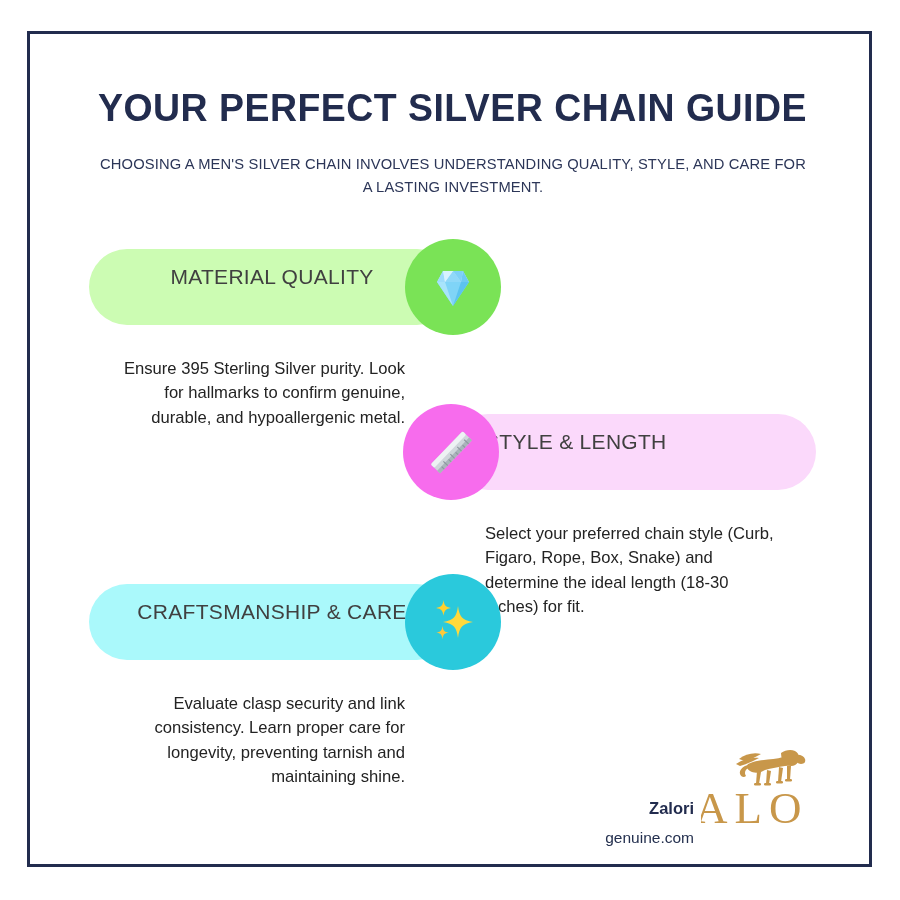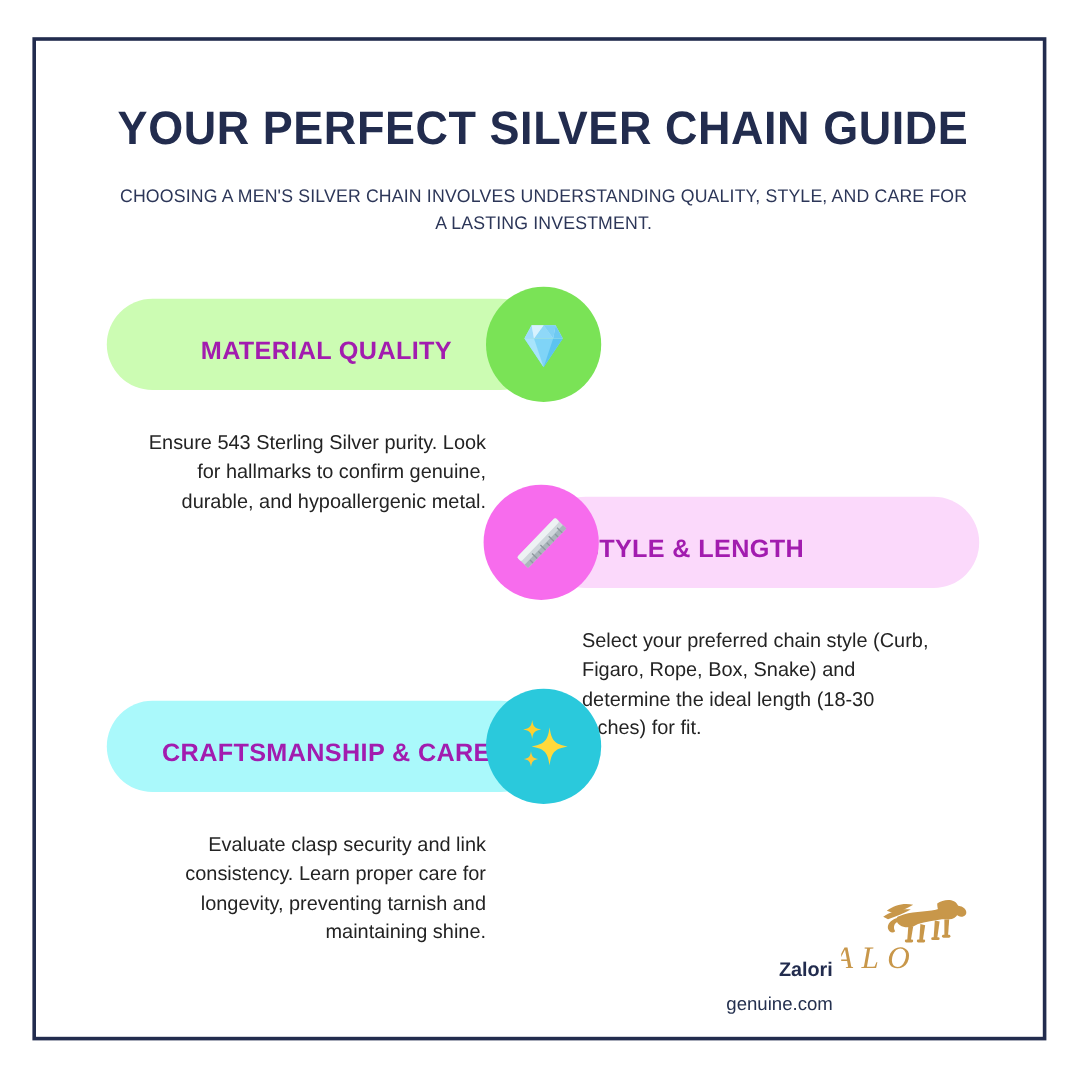--- a/index.html
+++ b/index.html
@@ -75,28 +75,28 @@
   }
   .pill {
     position: absolute;
     top: 10px;
     height: 76px;
     border-radius: 38px;
     box-sizing: border-box;
   }
   .pill-label {
     position: absolute;
-    top: 16px;
+    top: 0;
     height: 76px;
     line-height: 76px;
     font-family: "Liberation Sans", sans-serif;
-    font-weight: bold;
+    font-weight: normal;
     font-size: 21px;
     letter-spacing: 0.3px;
-    color: #a21caf;
+    color: #404040;
     white-space: nowrap;
   }
   .circle {
     position: absolute;
     top: 0;
     width: 96px;
     height: 96px;
     border-radius: 50%;
     display: flex;
     align-items: center;
@@ -195,26 +195,25 @@
     top: 0;
     width: 130px;
     height: 82px;
     overflow: hidden;
   }
   #brand-wordmark {
     position: absolute;
     left: -6px;
     top: 40px;
     font-family: "Liberation Serif", serif;
-    font-size: 26px;
+    font-size: 45px;
     letter-spacing: 7px;
     color: #c8974a;
     line-height: 1;
     white-space: nowrap;
-    font-style: italic;
   }
 </style>
 </head>
 <body>
 
 <div id="poster">
   <div id="frame" style="border-color: rgb(34, 44, 78);">
 
     <div id="header">
       <div id="poster-title" style="color: rgb(34, 44, 78);">YOUR PERFECT SILVER CHAIN GUIDE</div>
@@ -234,21 +233,21 @@
               <polygon points="16,10 36,10 42,21 10,21" fill="#bfeafd"></polygon>
               <polygon points="16,10 10,21 18,21" fill="#9edcfa"></polygon>
               <polygon points="36,10 42,21 34,21" fill="#6ec9f2"></polygon>
               <polygon points="18,21 26,10 34,21" fill="#8fd8f8"></polygon>
               <polygon points="16,10 26,10 18,21" fill="#d7f2fe"></polygon>
               <polygon points="26,10 36,10 34,21" fill="#7ed0f5"></polygon>
             </svg>
           </span>
         </div>
       </div>
-      <div class="body-text">Ensure 543 Sterling Silver purity. Look for hallmarks to confirm genuine, durable, and hypoallergenic metal.</div>
+      <div class="body-text">Ensure 395 Sterling Silver purity. Look for hallmarks to confirm genuine, durable, and hypoallergenic metal.</div>
     </div>
 
     <div class="section" id="section-2">
       <div class="bar-row">
         <div class="pill" style="background: rgb(251, 217, 251);"></div>
         <div class="pill-label">STYLE &amp; LENGTH</div>
         <div class="circle" style="background: rgb(247, 108, 237);">
           <span>
             <svg width="58" height="58" viewBox="0 0 58 58">
               <g transform="rotate(44 29 29)">

